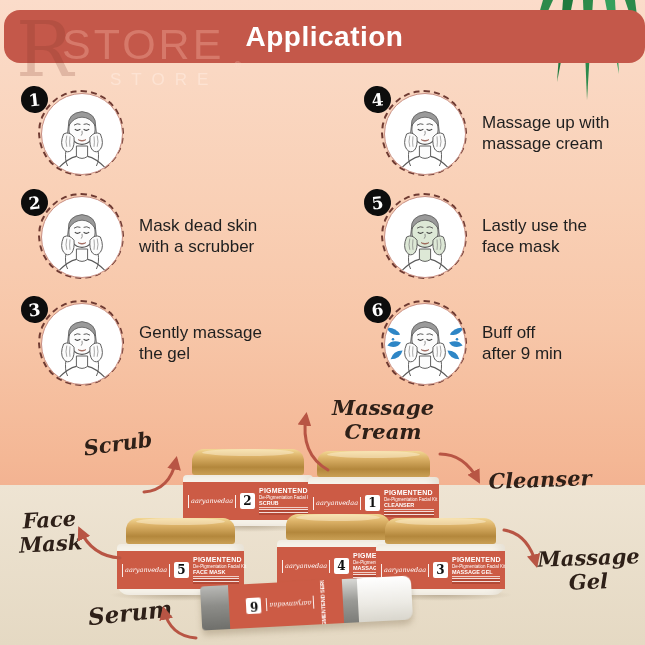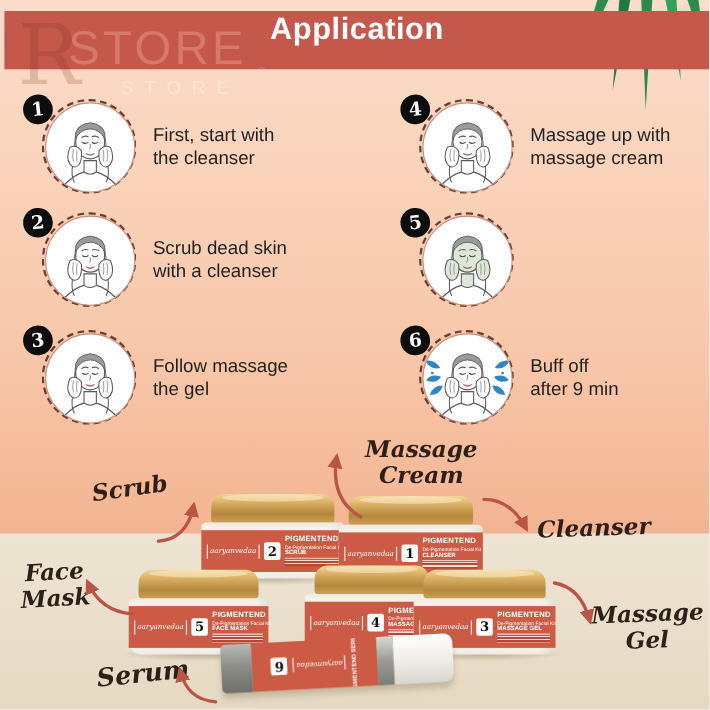--- a/index.html
+++ b/index.html
@@ -1,21 +1,21 @@
 <!DOCTYPE html>
 <html><head>
 <meta charset="utf-8">
 <style>
   html,body{margin:0;padding:0;background:#fff;font-family:"Liberation Sans",sans-serif;}
   .stage{position:relative;width:645px;height:645px;overflow:hidden;
     background:linear-gradient(180deg,#fbdcca 0px,#fad8c3 70px,#f9d0b6 200px,#f7c6a8 330px,#f4b795 460px,#f3b392 485px);}
   
   .leaves{position:absolute;top:0;right:0;width:130px;height:108px;z-index:1;}
   .banner{position:absolute;left:4px;right:0;top:10px;height:53px;background:#c4584a;z-index:2;
-    display:flex;align-items:flex-start;justify-content:center;}
+    display:flex;align-items:center;justify-content:center;border-radius:16px;}
   .banner .title{color:#fff;font-weight:bold;font-size:28px;letter-spacing:.5px;}
   .wm{position:absolute;left:16px;top:12px;width:320px;height:86px;z-index:3;pointer-events:none;}
   .wm-mono{position:absolute;left:0;top:0;font-family:"DejaVu Serif",serif;font-size:76px;line-height:76px;
     color:rgba(120,50,35,.20);}
   .wm-brand{position:absolute;left:46px;top:8px;font-size:43px;letter-spacing:3px;color:rgba(255,200,182,.30);}
   .wm-reg{position:absolute;left:218px;top:48px;font-size:10px;color:rgba(255,220,205,.35);}
   .wm-sub{position:absolute;left:94px;top:58px;font-size:17px;letter-spacing:10px;color:rgba(255,236,226,.55);}
   
   .step{position:absolute;display:flex;align-items:center;z-index:2;}
   .face-wrap{position:relative;margin-left:18px;width:86px;height:86px;flex:0 0 auto;}
@@ -133,54 +133,51 @@
     <div class="face-wrap">
       <span class="badge">1</span>
       <div class="face-circle">
           <div class="face-inner">
         <svg class="face-svg" viewBox="0 0 100 100">
               <use href="#face-g"></use>
             </svg>
       </div>
         </div>
     </div>
-    <div class="step-text">
-      <span>First, start with</span><br><span>the cleanser</span>
-    </div>
   </div>
 
   <div class="step" style="left:20px;top:193px;">
     <div class="face-wrap">
       <span class="badge">2</span>
       <div class="face-circle">
           <div class="face-inner">
         <svg class="face-svg" viewBox="0 0 100 100">
               <use href="#face-g"></use>
             </svg>
       </div>
         </div>
     </div>
     <div class="step-text">
-      <span>Scrub dead skin</span><br><span>with a cleanser</span>
+      <span>Mask dead skin</span><br><span>with a scrubber</span>
     </div>
   </div>
 
   <div class="step" style="left:20px;top:300px;">
     <div class="face-wrap">
       <span class="badge">3</span>
       <div class="face-circle">
           <div class="face-inner">
         <svg class="face-svg" viewBox="0 0 100 100">
               <use href="#face-g"></use>
             </svg>
       </div>
         </div>
     </div>
     <div class="step-text">
-      <span>Follow massage</span><br><span>the gel</span>
+      <span>Gently massage</span><br><span>the gel</span>
     </div>
   </div>
 
   <div class="step" style="left:363px;top:90px;">
     <div class="face-wrap">
       <span class="badge">4</span>
       <div class="face-circle">
           <div class="face-inner">
         <svg class="face-svg" viewBox="0 0 100 100">
               <use href="#face-g"></use>
@@ -196,20 +193,23 @@
   <div class="step s5" style="left:363px;top:193px;">
     <div class="face-wrap">
       <span class="badge">5</span>
       <div class="face-circle">
           <div class="face-inner">
         <svg class="face-svg" viewBox="0 0 100 100">
               <use href="#face-g"></use>
             </svg>
       </div>
         </div>
+    </div>
+    <div class="step-text">
+      <span>Lastly use the</span><br><span>face mask</span>
     </div>
   </div>
 
   <div class="step" style="left:363px;top:300px;">
     <div class="face-wrap">
       <span class="badge">6</span>
       <div class="face-circle">
           <div class="face-inner">
         <svg class="face-svg" viewBox="0 0 100 100">
               <use href="#face-g"></use>

